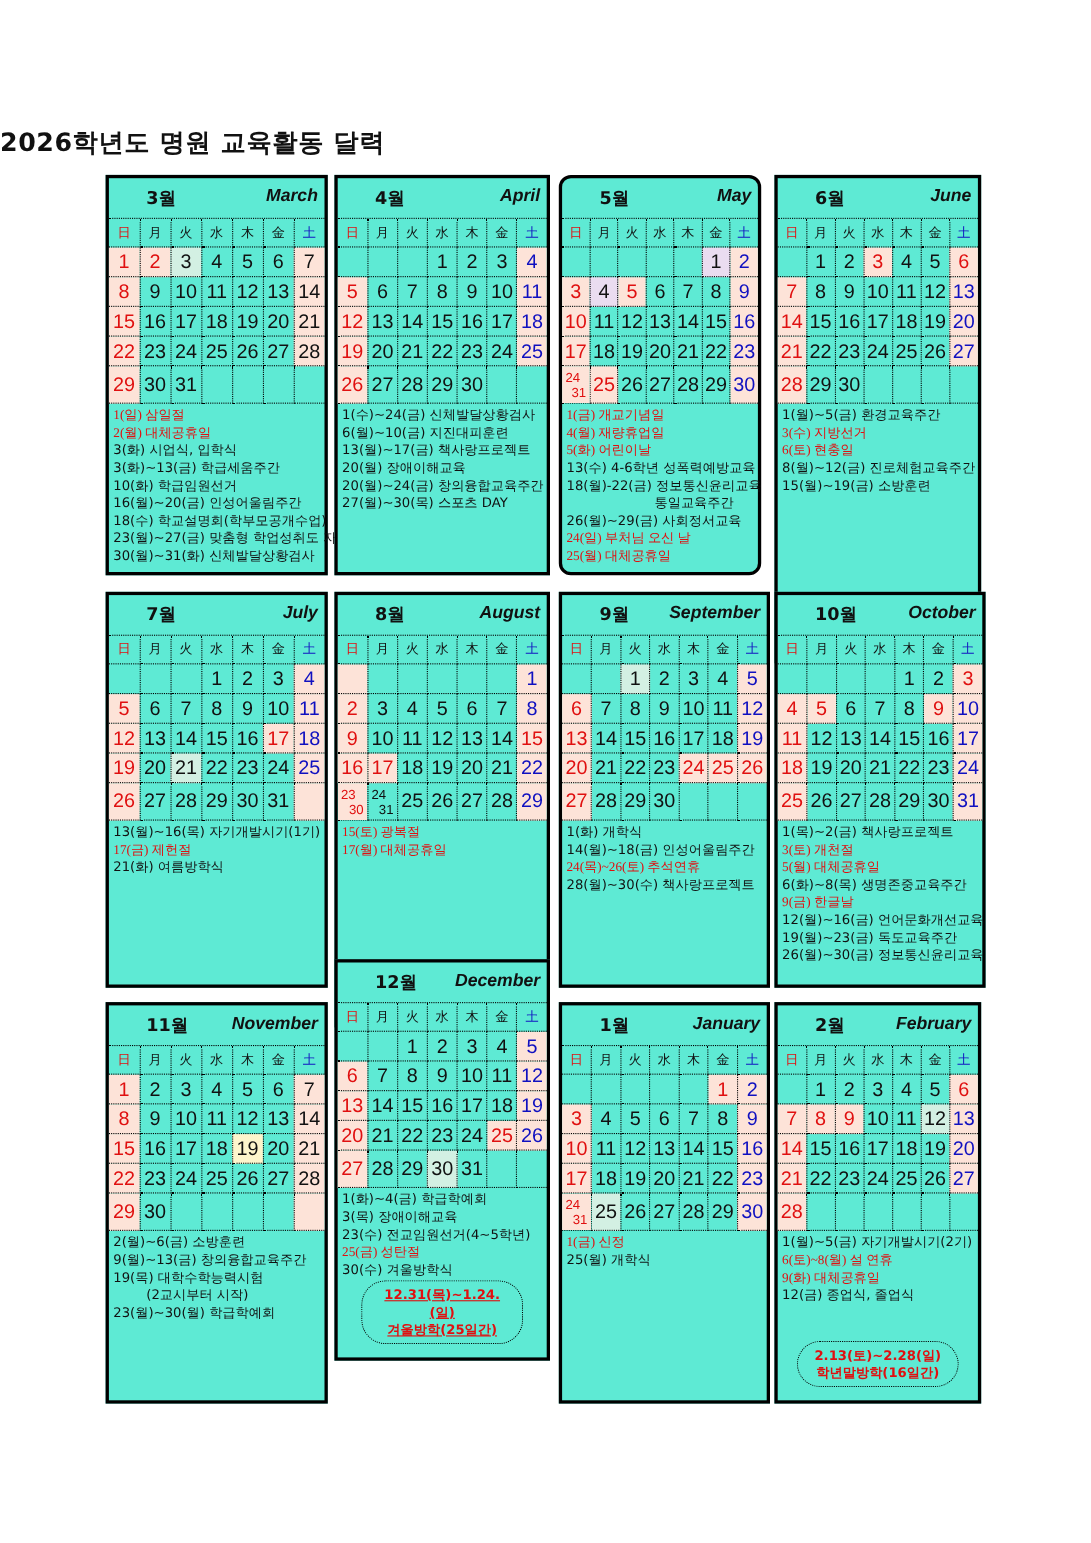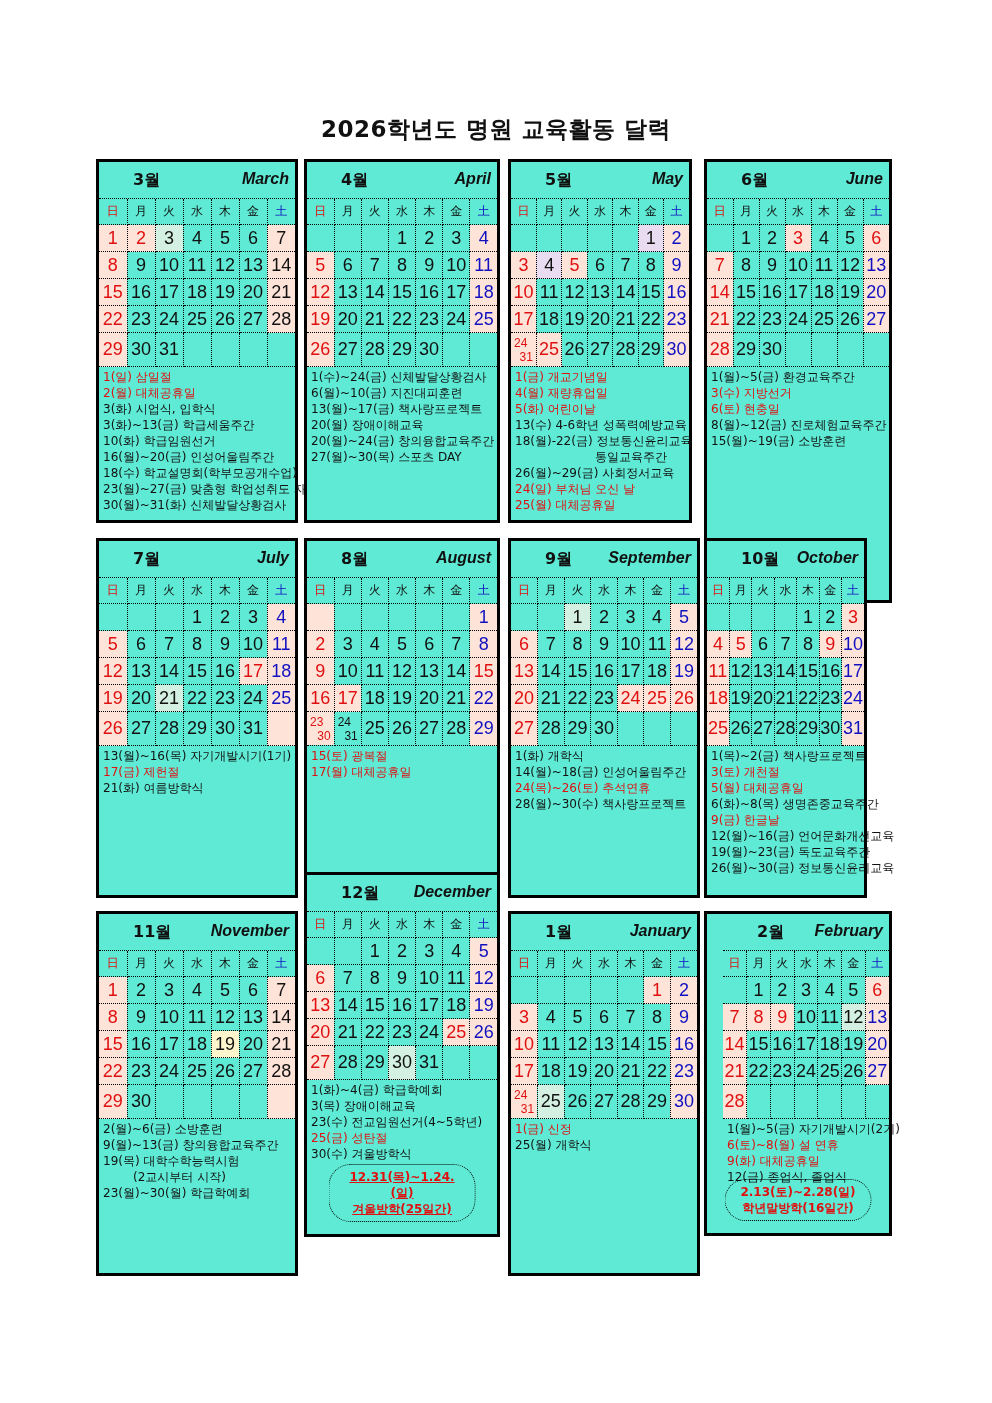--- a/index.html
+++ b/index.html
@@ -1,17 +1,17 @@
 <!DOCTYPE html>
 <html><head>
 <meta charset="utf-8">
 <style>
   html,body{margin:0;padding:0;background:#fff;}
   body{width:992px;height:1403px;position:relative;font-family:"DejaVu Sans","Liberation Sans",sans-serif;color:#111;}
-  .title{position:absolute;left:0;width:992px;top:114px;text-align:center;font-size:23px;font-weight:bold;letter-spacing:0.5px;}
+  .title{position:absolute;left:0;width:992px;top:114px;text-align:left;font-size:23px;font-weight:bold;letter-spacing:0.5px;}
   .month{position:absolute;border:3px solid #000;box-sizing:border-box;background:#5eead4;}
   .mhead{height:36px;border-bottom:1px dotted #000;position:relative;}
   .mko{position:absolute;left:34px;top:8px;font-size:16px;font-weight:bold;}
   .men{position:absolute;right:6px;top:8px;font-size:16px;font-weight:bold;font-style:italic;font-family:"Liberation Sans",sans-serif;}
   table.cal{border-collapse:collapse;width:100%;table-layout:fixed;}
   table.cal td{border-right:1px dotted #000;border-bottom:1px dotted #000;text-align:center;padding:0;font-family:"Liberation Sans",sans-serif;}
   table.cal td:last-child{border-right:none;}
   table.cal tr.wd td{height:25px;font-size:12px;}
   table.cal tr.wk td{height:26px;font-size:18px;}
   table.cal tr.wk.last td{height:33px;}
@@ -20,21 +20,21 @@
   .red{color:#e01010;}
   .hol{background:#fde3d8;}
   .grn{background:#d3f0e3;}
   .vio{background:#eadcf0;}
   .yel{background:#fdf5cc;}
   .dual{position:relative;font-size:12px !important;line-height:12px;}
   .dual .a{position:absolute;left:3px;top:4px;}
   .dual .b{position:absolute;right:3px;bottom:3px;}
   .notes{padding:2px 4px;font-size:12px;line-height:16px;}
   .note{white-space:nowrap;}
-  .note.red{color:#e01010;}
+  .note.red{color:#e01010;font-family:Liberation Serif, serif;}
   .note.ind{padding-left:80px;}
   .note.ind2{padding-left:30px;}
   .oval{position:absolute;left:50%;transform:translateX(-50%);border:1px dotted #000;border-radius:22px;text-align:center;color:#e01010;font-size:12px;font-weight:bold;line-height:16px;padding:4px 10px;width:125px;}
 </style>
 </head>
 <body>
 
 <div class="title">2026학년도 명원 교육활동 달력</div>
 
 <div id="months">
@@ -178,21 +178,21 @@
       </table>
       <div class="notes">
         <div class="note">1(수)~24(금) 신체발달상황검사</div>
         <div class="note">6(월)~10(금) 지진대피훈련</div>
         <div class="note">13(월)~17(금) 책사랑프로젝트</div>
         <div class="note">20(월) 장애이해교육</div>
         <div class="note">20(월)~24(금) 창의융합교육주간</div>
         <div class="note">27(월)~30(목) 스포츠 DAY</div>
       </div>
     </div>
-    <div class="month" style="left: 508px; width: 184px; top: 159px; height: 364px;">
+    <div class="month" style="left: 508px; width: 184px; top: 159px; height: 364px; border-radius: 11px;">
       <div class="mhead">
         <span class="mko">5월</span>
         <span class="men">May</span>
       </div>
       <table class="cal">
         <tbody>
           <tr class="wd">
             <td class="sun">日</td>
             <td class="">月</td>
             <td class="">火</td>
@@ -544,21 +544,21 @@
           </tr>
         </tbody>
       </table>
       <div class="notes">
         <div class="note">1(화) 개학식</div>
         <div class="note">14(월)~18(금) 인성어울림주간</div>
         <div class="note red">24(목)~26(토) 추석연휴</div>
         <div class="note">28(월)~30(수) 책사랑프로젝트</div>
       </div>
     </div>
-    <div class="month" style="left: 704px; width: 163px; top: 538px; height: 360px;">
+    <div class="month" style="left: 704px; width: 192px; top: 538px; height: 360px;">
       <div class="mhead">
         <span class="mko">10월</span>
         <span class="men">October</span>
       </div>
       <table class="cal">
         <tbody>
           <tr class="wd">
             <td class="sun">日</td>
             <td class="">月</td>
             <td class="">火</td>
@@ -835,21 +835,21 @@
             <td class="">29</td>
             <td class="sat hol">30</td>
           </tr>
         </tbody>
       </table>
       <div class="notes">
         <div class="note red">1(금) 신정</div>
         <div class="note">25(월) 개학식</div>
       </div>
     </div>
-    <div class="month" style="left: 704px; width: 188px; top: 911px; height: 325px; padding-left: 16px;">
+    <div class="month" style="left: 704px; width: 188px; top: 911px; height: 365px;">
       <div class="mhead">
         <span class="mko">2월</span>
         <span class="men">February</span>
       </div>
       <table class="cal">
         <tbody>
           <tr class="wd">
             <td class="sun">日</td>
             <td class="">月</td>
             <td class="">火</td>

